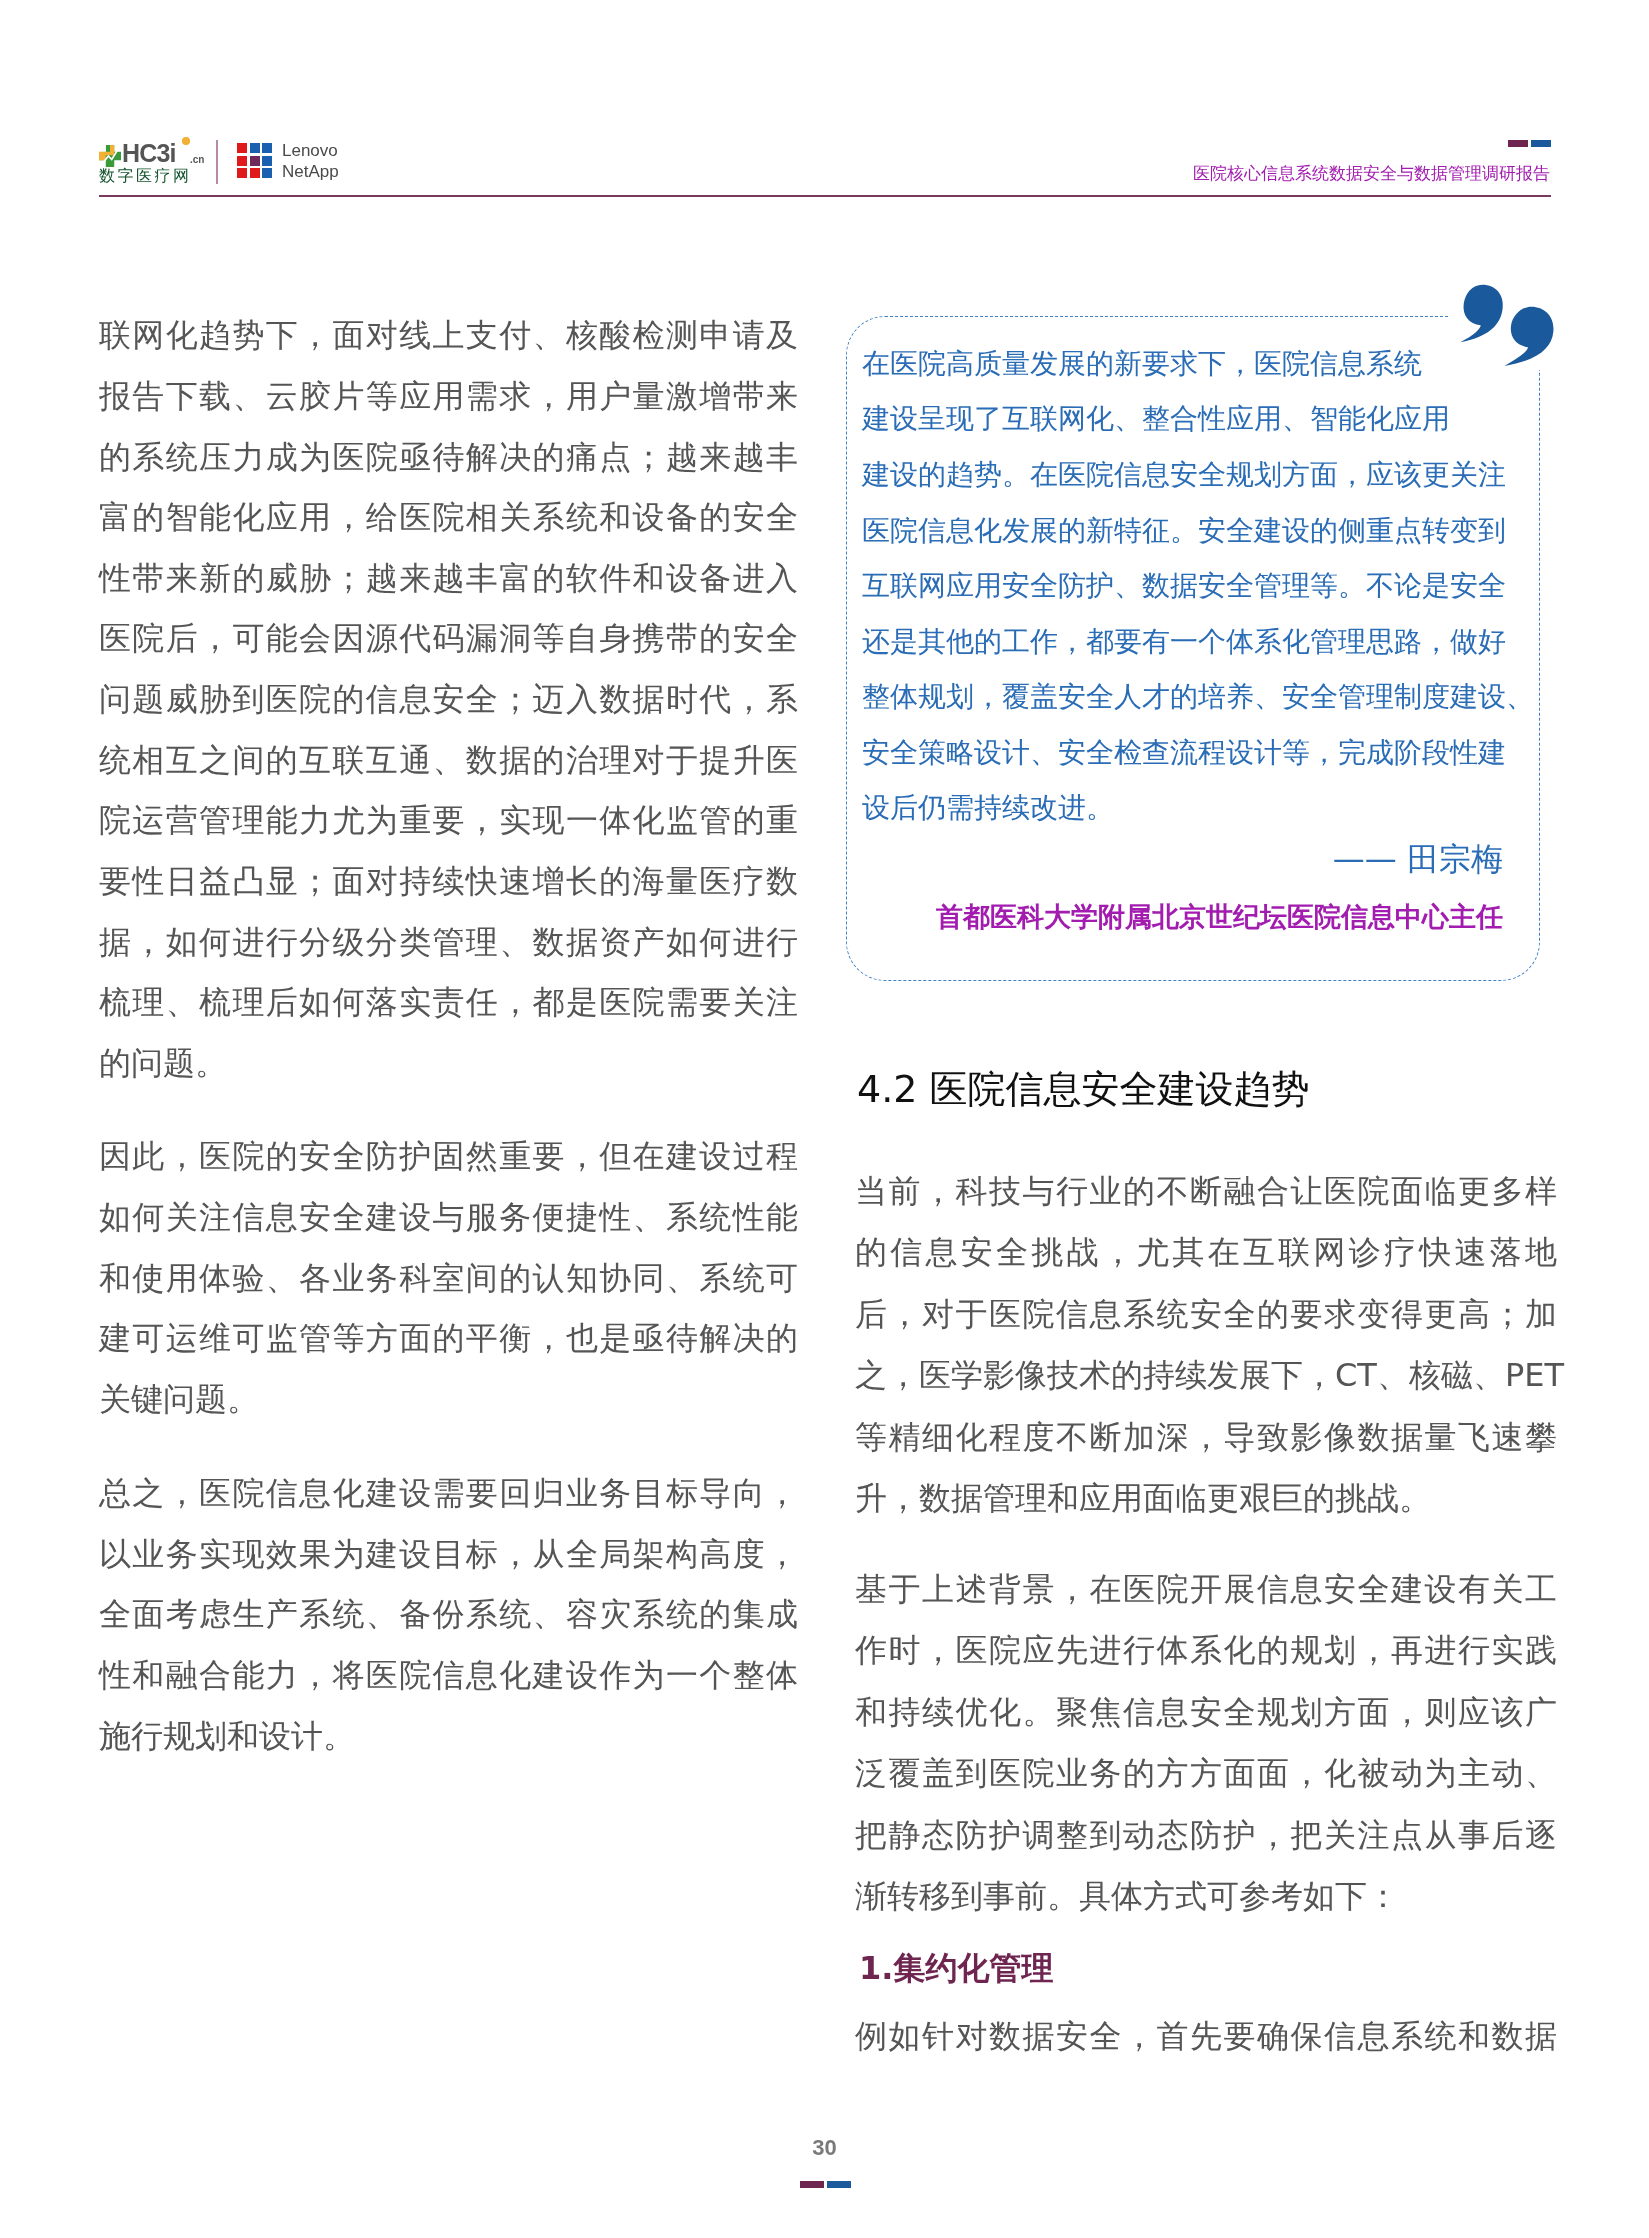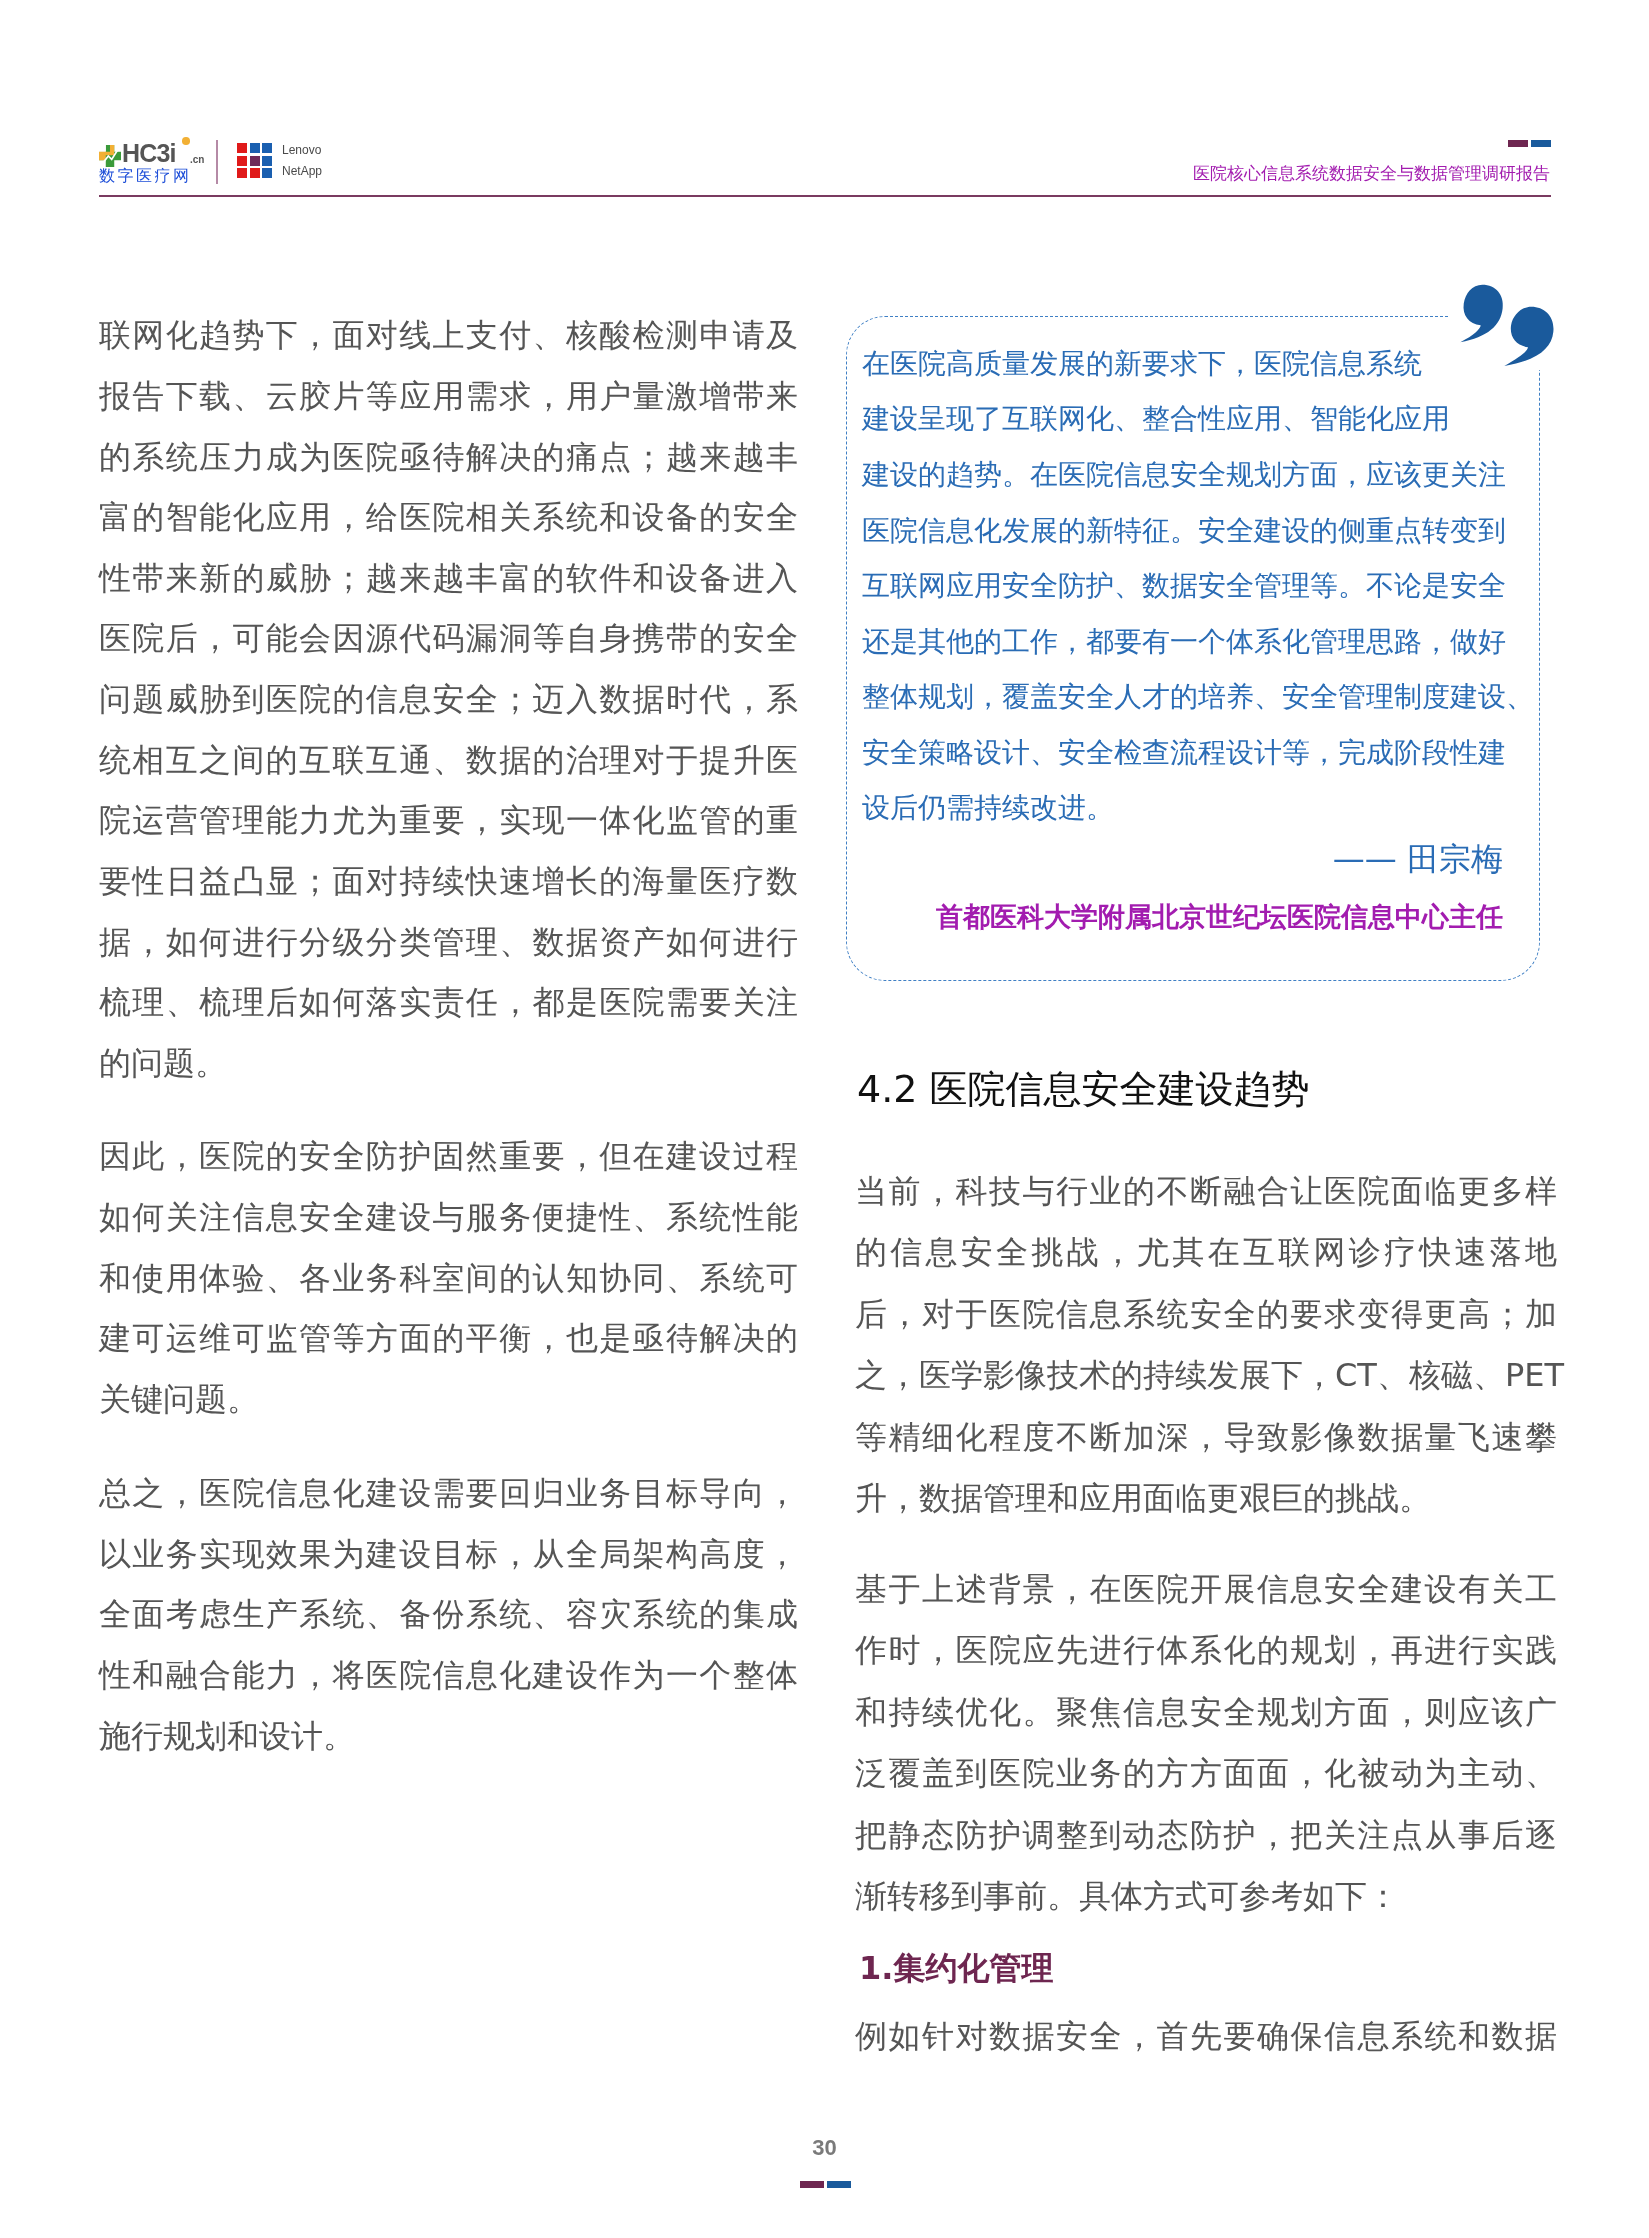--- a/index.html
+++ b/index.html
@@ -8,26 +8,26 @@
   .abs { position: absolute; }
 
   
   .hc3i { left: 99px; top: 137px; width: 109px; height: 49px; }
   .hc3i-mark { position: absolute; left: 0; top: 8.4px; width: 22px; height: 22px; }
   .hc3i-word { position: absolute; left: 23px; top: 3.4px; font-family: "Liberation Sans", sans-serif;
                font-weight: bold; font-size: 25px; color: #555555; letter-spacing: -0.8px; line-height: 27px; text-align: center; }
   .hc3i-dot { position: absolute; left: 83px; top: 0; width: 7.6px; height: 7.6px; border-radius: 50%; background: #f2b035; }
   .hc3i-cn { position: absolute; left: 91px; top: 17px; font-family: "Liberation Sans", sans-serif;
              font-weight: bold; font-size: 10px; color: #555555; }
-  .hc3i-sub { position: absolute; left: 0; top: 30px; font-size: 16px; color: #1d4ed8; letter-spacing: 2.5px; line-height: 18.5px; white-space: nowrap; }
+  .hc3i-sub { position: absolute; left: 0; top: 30px; font-size: 16px; color: #14532d; letter-spacing: 2.5px; line-height: 18.5px; white-space: nowrap; }
   .logo-divider { left: 216px; top: 140px; width: 1.7px; height: 44px; background: #b58aa6; }
   .lenovo-grid { left: 237px; top: 143px; width: 39px; height: 39px; display: grid;
                  grid-template-columns: repeat(3, 10px); grid-template-rows: repeat(3, 10px); gap: 2.5px; }
   .lenovo-grid span { display: block; }
-  .lenovo-text { left: 282px; top: 140px; font-family: "Liberation Sans", sans-serif; font-size: 12px;
+  .lenovo-text { left: 282px; top: 140px; font-family: "Liberation Sans", sans-serif; font-size: 17px;
                  line-height: 21px; color: #4a4a4a; }
   .header-squares { left: 1508px; top: 140px; display: flex; gap: 3.4px; }
   .header-squares span { display: block; width: 20px; height: 6.7px; }
   .header-title { right: 99px; top: 162px; font-size: 17px; line-height: 22px; color: #a21caf; white-space: nowrap; text-align: right; }
   .header-rule { left: 99px; top: 195px; width: 1452px; height: 1.7px; background: #7a3a60; }
 
   
   .line { position: absolute; white-space: nowrap; text-align: justify; text-align-last: justify; }
   .line.last { text-align-last: left; }
   .body-text { font-size: 32px; line-height: 37px; color: #555555; }

